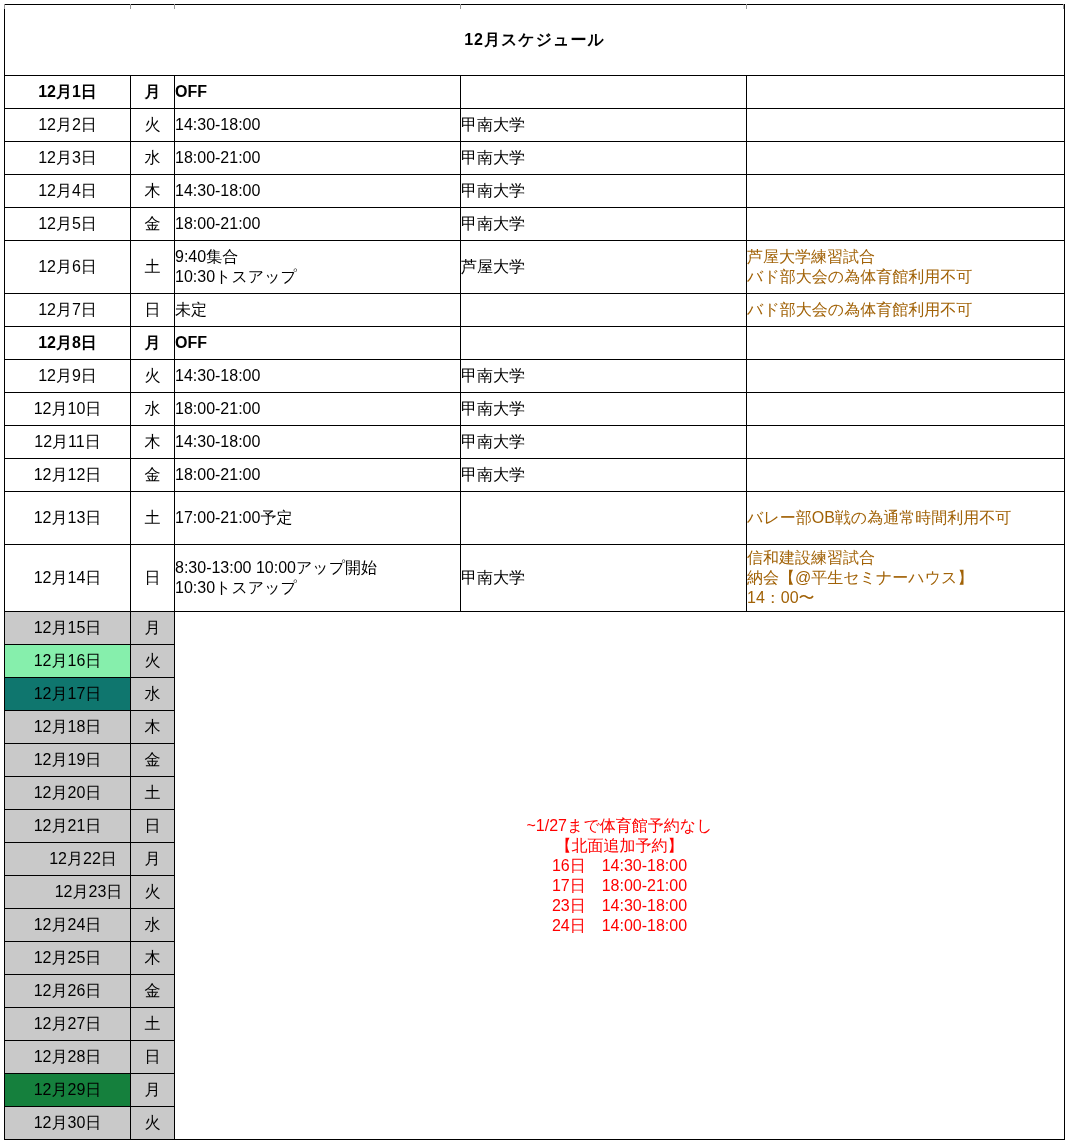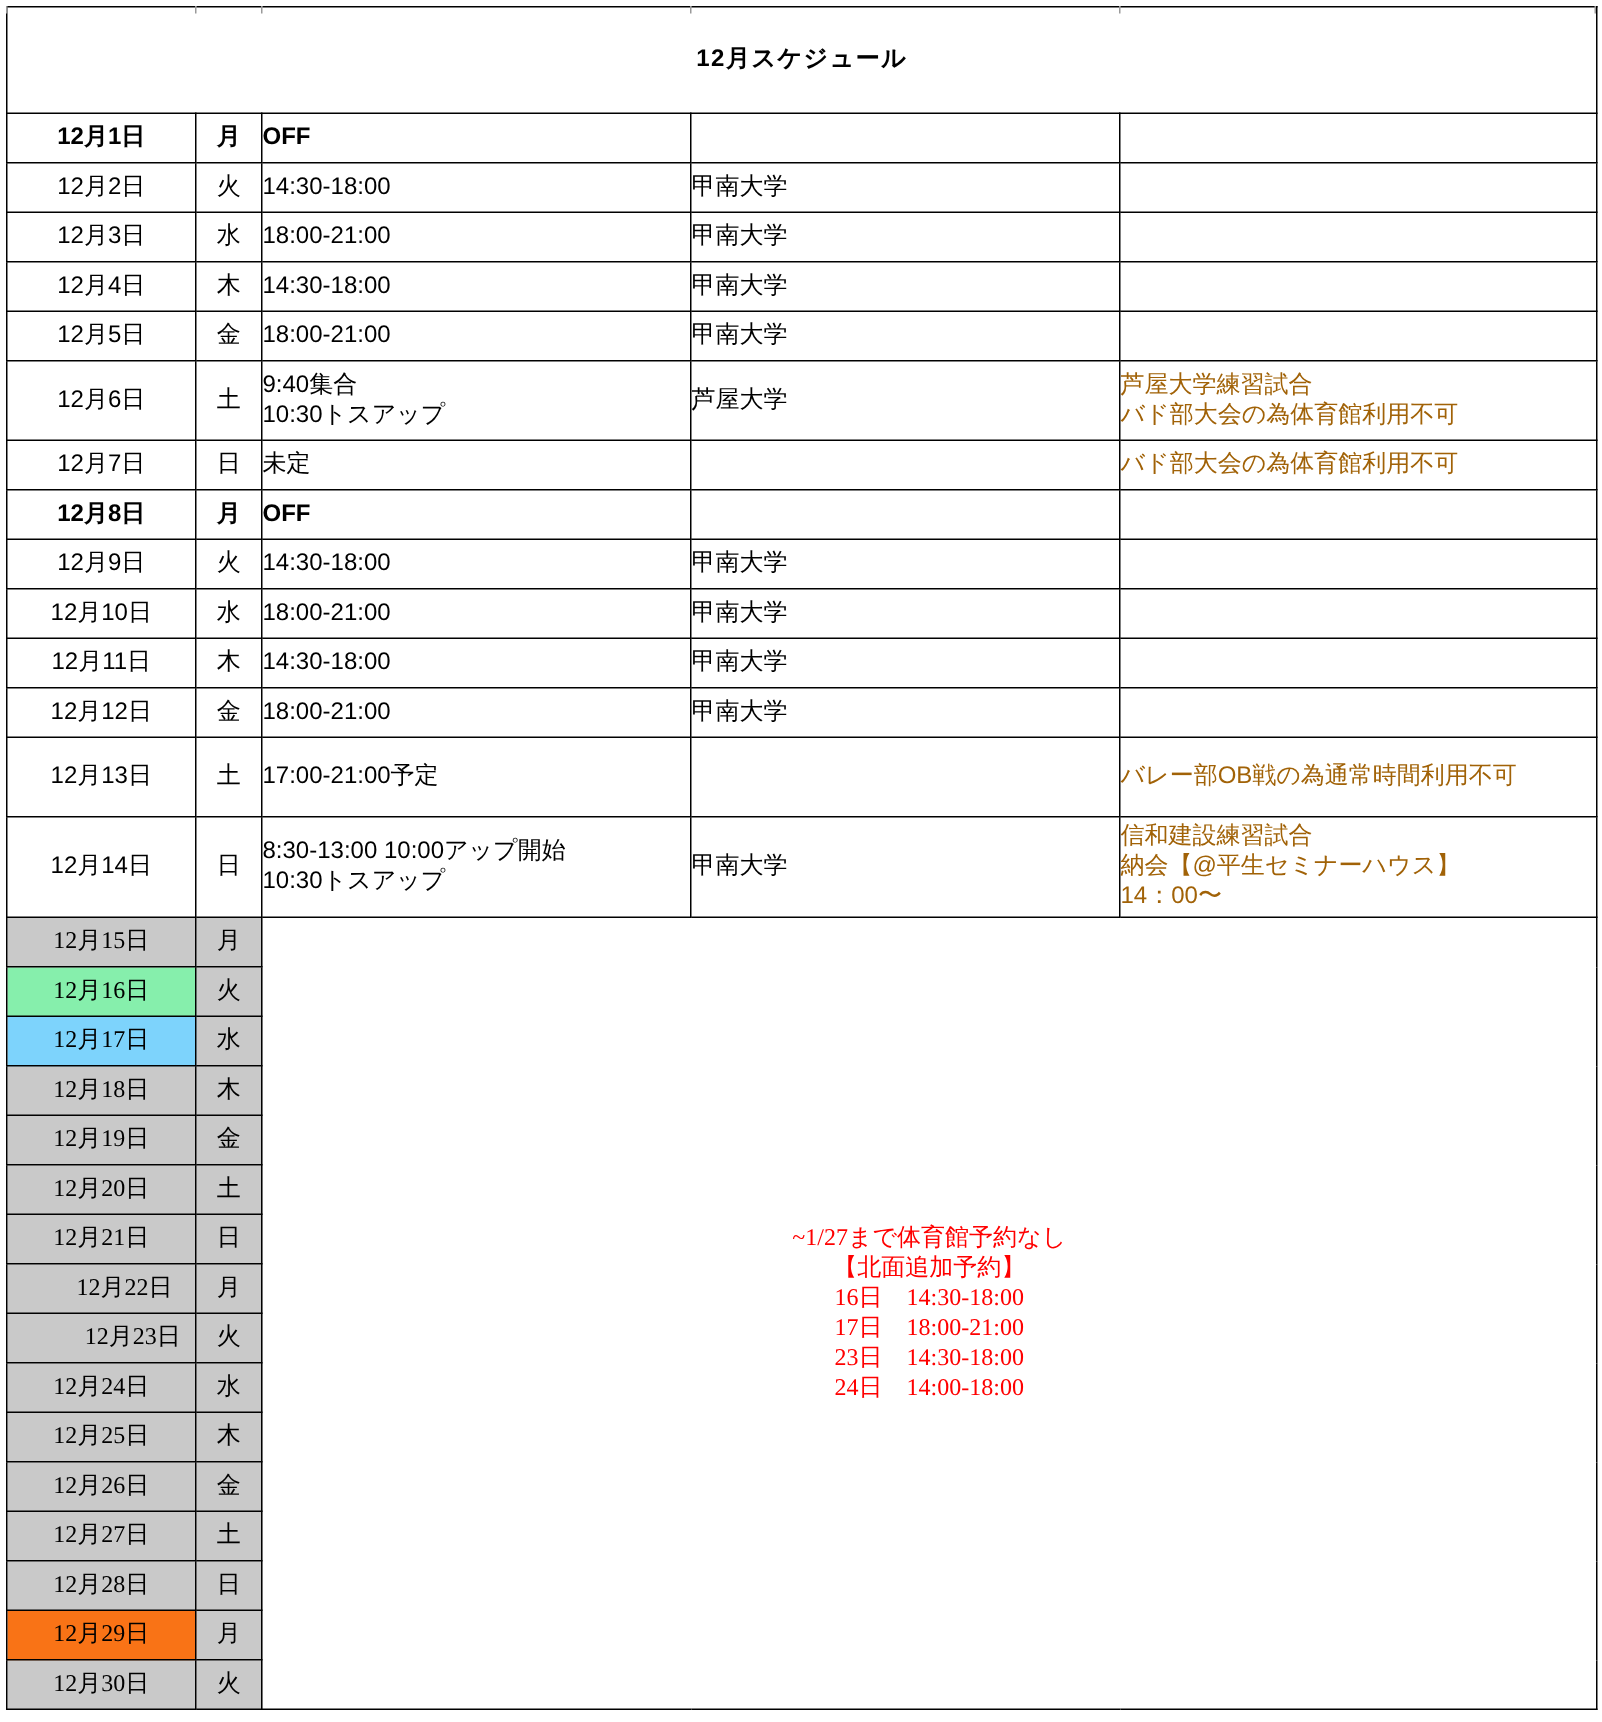--- a/index.html
+++ b/index.html
@@ -72,21 +72,21 @@
   .bg-green td   { background: #e2efd9; }
   .bg-peach td   { background: #fbe2d5; }
   .bg-blue td    { background: #dee3f2; }
   .bg-white td   { background: #ffffff; }
 
   .red-text { color: #a16207; }
 
   .tall-2 td { height: 52px; }
   .tall-3 td { height: 66px; }
   .row-normal td { height: 32px; }
-  .row-small td { height: 32px; font-family: Liberation Serif, serif; }
+  .row-small td { height: 32px; }
 
   .multiline { white-space: pre-line; }
 
   .empty-block {
     text-align: center;
     vertical-align: middle;
     color: #ff0000;
     font-size: 17px;
     line-height: 1.55;
     white-space: pre-line;
@@ -244,21 +244,21 @@
 16日　14:30-18:00
 17日　18:00-21:00
 23日　14:30-18:00
 24日　14:00-18:00</td>
         </tr>
         <tr class="bg-white row-small">
           <td class="date-cell" style="background: #86efac;">12月16日</td>
           <td class="dow-cell" style="background: rgb(201, 201, 201);">火</td>
         </tr>
         <tr class="bg-white row-small">
-          <td class="date-cell" style="background: #7dd3fc;">12月17日</td>
+          <td class="date-cell" style="background: #0f766e;">12月17日</td>
           <td class="dow-cell" style="background: rgb(201, 201, 201);">水</td>
         </tr>
         <tr class="bg-white row-small">
           <td class="date-cell" style="background: rgb(201, 201, 201);">12月18日</td>
           <td class="dow-cell" style="background: rgb(201, 201, 201);">木</td>
         </tr>
         <tr class="bg-white row-small">
           <td class="date-cell" style="background: rgb(201, 201, 201);">12月19日</td>
           <td class="dow-cell" style="background: rgb(201, 201, 201);">金</td>
         </tr>
@@ -292,21 +292,21 @@
         </tr>
         <tr class="bg-white row-small">
           <td class="date-cell" style="background: rgb(201, 201, 201);">12月27日</td>
           <td class="dow-cell" style="background: rgb(201, 201, 201);">土</td>
         </tr>
         <tr class="bg-white row-small">
           <td class="date-cell" style="background: rgb(201, 201, 201);">12月28日</td>
           <td class="dow-cell" style="background: rgb(201, 201, 201);">日</td>
         </tr>
         <tr class="bg-white row-small">
-          <td class="date-cell" style="background: #f97316;">12月29日</td>
+          <td class="date-cell" style="background: #15803d;">12月29日</td>
           <td class="dow-cell" style="background: rgb(201, 201, 201);">月</td>
         </tr>
         <tr class="bg-white row-small">
           <td class="date-cell" style="background: rgb(201, 201, 201);">12月30日</td>
           <td class="dow-cell" style="background: rgb(201, 201, 201);">火</td>
         </tr>
       </tbody>
   </table>
 
 </div>

